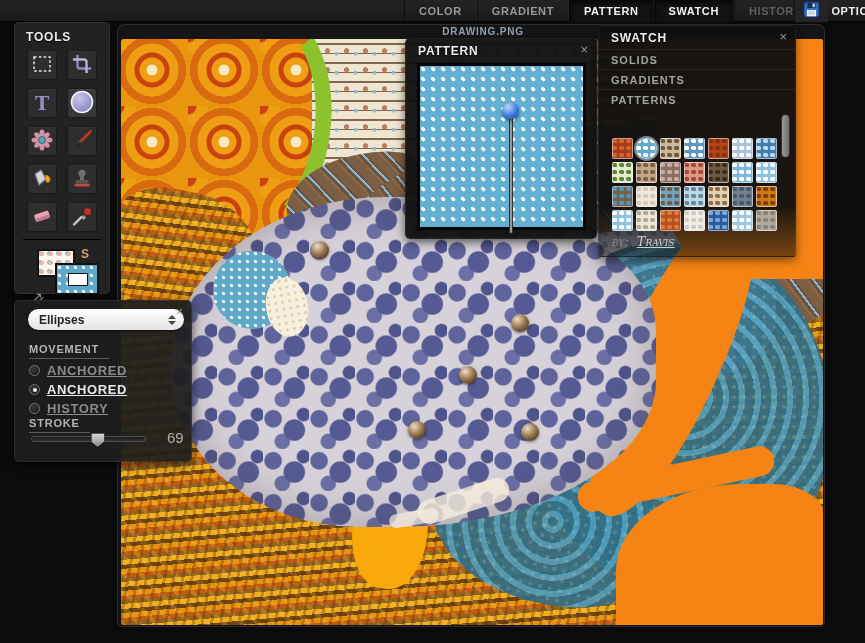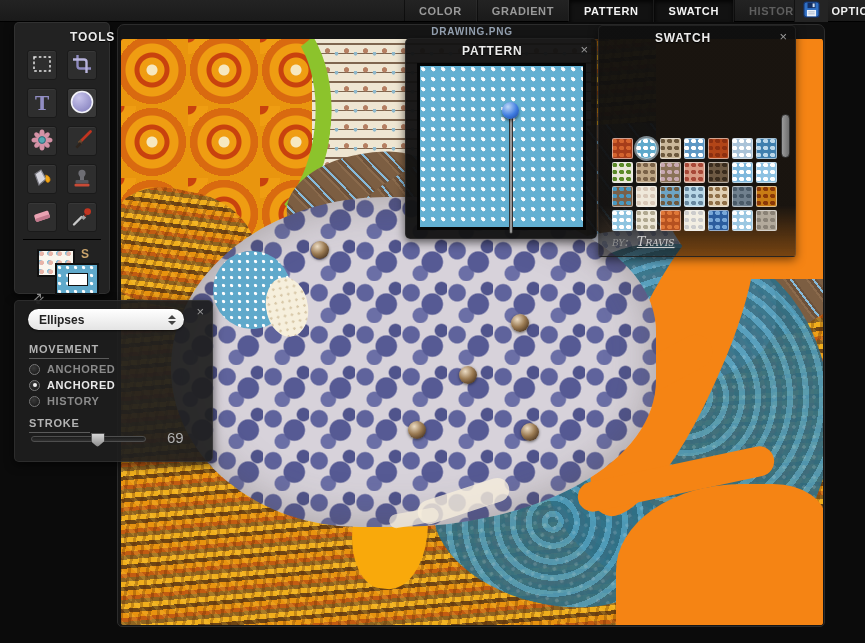--- a/index.html
+++ b/index.html
@@ -19,21 +19,21 @@
   .mi.dim { color:#5e5e5e; }
   .mi.lit { color:#f0f0f0; }
   .mi.pressed { color:#f4f4f4; background:#121212; box-shadow:inset 0 2px 4px rgba(0,0,0,.8); }
   #save-btn { position:absolute; left:794px; top:0; width:34px; height:22px; background:#242424;
     border:none; border-left:1px solid rgba(0,0,0,.5); cursor:pointer;
     display:flex; align-items:center; justify-content:center; }
 
   
   #canvas-window { position:absolute; left:117px; top:24px; width:708px; height:603px;
     background:#151515; border:1px solid #2c2c2c; border-radius:7px 7px 5px 5px; z-index:1; }
-  #canvas-title { position:absolute; left:1px; top:1px; width:100%; height:13px; text-align:center;
+  #canvas-title { position:absolute; left:12px; top:1px; width:100%; height:13px; text-align:center;
     font-size:10px; font-weight:bold; letter-spacing:.8px; color:#95a2b2; }
   #canvas { position:absolute; left:3px; top:14px; width:702px; height:586px; overflow:hidden;
     border-radius:3px; background:#c96a10; cursor:crosshair; }
   #canvas .shape { position:absolute; }
 
   .art-knit { background:
     repeating-linear-gradient(100deg, rgba(90,40,5,.30) 0 3px, rgba(0,0,0,0) 3px 9px),
     repeating-linear-gradient(45deg, rgba(255,205,70,.22) 0 4px, rgba(0,0,0,0) 4px 12px),
     repeating-linear-gradient(175deg, #e8930f 0 5px, #c25c12 5px 9px, #8f6420 9px 13px, #f0ae1c 13px 18px, #6e4514 18px 22px); }
   .art-deco { background:
@@ -69,21 +69,21 @@
     radial-gradient(circle at 75% 75%, rgba(255,255,255,.85) 0 1.1px, rgba(0,0,0,0) 1.6px) 4px 4px/8px 8px,
     #5fa9cb; }
   .art-pearl { position:absolute; width:18px; height:18px; border-radius:50%;
     background:radial-gradient(circle at 35% 30%, #ecdcc4, #9a7a52 45%, #46311e 85%);
     box-shadow:0 1px 3px rgba(0,0,0,.55); }
 
   
   .panel { position:absolute; background:rgba(26,26,26,.94); border:1px solid rgba(255,255,255,.07);
     border-radius:5px; box-shadow:0 3px 10px rgba(0,0,0,.6); }
   .panel-title { font-size:12px; font-weight:bold; letter-spacing:.8px; color:#ececec;
-    text-shadow:0 1px 1px #000;margin-left:44px; }
+    text-shadow:0 1px 1px #000; }
   .close-x { position:absolute; top:5px; right:8px; font-size:13px; color:#9a9a9a; cursor:pointer;
     line-height:12px; }
   .dropdown { background:linear-gradient(#ffffff,#e4e4e4); border-radius:11px; height:21px;
     display:flex; align-items:center; padding:0 8px 0 11px; cursor:pointer;
     box-shadow:0 1px 2px rgba(0,0,0,.6); }
   .dropdown .dd-label { flex:1; font-size:12px; font-weight:bold; color:#222; }
   .dd-arrows { display:flex; flex-direction:column; gap:2px; }
   .dd-arrows i { display:block; width:0; height:0; border-left:4px solid transparent;
     border-right:4px solid transparent; }
   .dd-arrows i.up { border-bottom:4px solid #444; }
@@ -105,33 +105,33 @@
       radial-gradient(circle at 70% 70%, #8cc0d8 0 2px, rgba(0,0,0,0) 2.6px) 4px 5px/9px 9px, #faf6ee; }
   #swatch-front { position:absolute; left:40px; top:16px; width:44px; height:32px;
     border:2px solid #111; }
   #swatch-front .stroke-hole { position:absolute; left:11px; top:8px; width:20px; height:13px;
     background:#fff; border:1.5px solid #111; }
   #stroke-letter { position:absolute; left:66px; top:0; font-size:12px; font-weight:bold; color:#c9a36b; }
   #swap-icon { position:absolute; left:18px; top:44px; font-size:13px; color:#909090;
     transform:rotate(-45deg); cursor:pointer; }
 
   
-  #options-panel { left:14px; top:300px; width:199px; height:162px; background:rgba(30,30,30,.93); z-index:20; }
+  #options-panel { left:14px; top:300px; width:178px; height:162px; background:rgba(30,30,30,.93); z-index:20; }
   #options-panel .dropdown { position:absolute; left:13px; top:8px; width:156px; }
   #opt-movement-label, #opt-stroke-label { position:absolute; left:14px; font-size:11px; font-weight:bold;
     letter-spacing:.8px; color:#b4b4b4; border-bottom:1px solid #5a5a5a; padding:0 10px 3px 0; }
   #opt-movement-label { top:42px; }
   #opt-stroke-label { top:116px; }
   #movement-options { position:absolute; left:14px; top:62px; display:flex; flex-direction:column; gap:4px; }
   .radio-row { display:flex; align-items:center; gap:7px; cursor:pointer; }
   .radio-dot { width:11px; height:11px; border-radius:50%; border:1px solid #777;
     background:radial-gradient(circle at 40% 35%, #3a3a3a, #141414); position:relative; }
   .radio-dot.sel::after { content:""; position:absolute; left:2.5px; top:2.5px; width:4px; height:4px;
     border-radius:50%; background:#f0f0f0; }
-  .radio-label { font-size:11px; font-weight:bold; letter-spacing:.6px; color:#8b8b8b; }
+  .radio-label { font-size:13px; font-weight:bold; letter-spacing:.6px; color:#8b8b8b;text-decoration:underline; }
   .radio-row.sel .radio-label { color:#e8e8e8; }
   #stroke-slider { position:absolute; left:16px; top:135px; width:115px; height:6px;
     background:linear-gradient(#1c1c1c,#303030); border:1px solid #4e4e4e; border-radius:4px; cursor:pointer; }
   #stroke-handle { position:absolute; top:-4px; width:14px; height:14px; transform:translateX(-50%);
     background:linear-gradient(#d6d6d6,#8e8e8e); border:1px solid #555;
     clip-path:polygon(0 0,100% 0,100% 58%,50% 100%,0 58%); cursor:grab; }
   #stroke-value { position:absolute; left:152px; top:128px; font-size:15px; color:#b0b0b0; }
 
   
   #pattern-panel { left:405px; top:38px; width:192px; height:201px; background:rgba(18,18,18,.96); z-index:15; }
@@ -354,20 +354,25 @@
   <span class="close-x">×</span>
   <div id="pattern-preview">
     <div id="vslider-track"></div>
     <div id="vslider-ball"></div>
   </div>
 </div>
 
 <div id="swatch-panel">
   <div class="panel-title">SWATCH</div>
   <span class="close-x">×</span>
+  <div id="swatch-sections">
+      <div class="sw-section">SOLIDS</div>
+      <div class="sw-section">GRADIENTS</div>
+      <div class="sw-section">PATTERNS</div>
+    </div>
   <div id="sw-scrollbar"></div>
   <div id="swatch-grid">
       <div class="swatch" style="background: radial-gradient(circle at 30% 30%, rgb(212, 100, 46) 0px, rgb(212, 100, 46) 1.8px, rgba(0, 0, 0, 0) 2.4px) 0px 0px / 7px 7px, radial-gradient(circle at 70% 70%, rgb(212, 100, 46) 0px, rgb(212, 100, 46) 1.6px, rgba(0, 0, 0, 0) 2.2px) 3px 4px / 7px 7px, rgb(166, 61, 26);"></div>
       <div class="swatch selected" style="background: radial-gradient(circle at 30% 30%, rgb(255, 255, 255) 0px, rgb(255, 255, 255) 1.8px, rgba(0, 0, 0, 0) 2.4px) 0px 0px / 7px 7px, radial-gradient(circle at 70% 70%, rgb(255, 255, 255) 0px, rgb(255, 255, 255) 1.6px, rgba(0, 0, 0, 0) 2.2px) 3px 4px / 7px 7px, rgb(95, 169, 203);"></div>
       <div class="swatch" style="background: radial-gradient(circle at 30% 30%, rgb(110, 90, 62) 0px, rgb(110, 90, 62) 1.8px, rgba(0, 0, 0, 0) 2.4px) 0px 0px / 7px 7px, radial-gradient(circle at 70% 70%, rgb(110, 90, 62) 0px, rgb(110, 90, 62) 1.6px, rgba(0, 0, 0, 0) 2.2px) 3px 4px / 7px 7px, rgb(203, 184, 154);"></div>
       <div class="swatch" style="background: radial-gradient(circle at 30% 30%, rgb(255, 255, 255) 0px, rgb(255, 255, 255) 1.8px, rgba(0, 0, 0, 0) 2.4px) 0px 0px / 7px 7px, radial-gradient(circle at 70% 70%, rgb(255, 255, 255) 0px, rgb(255, 255, 255) 1.6px, rgba(0, 0, 0, 0) 2.2px) 3px 4px / 7px 7px, rgb(94, 151, 196);"></div>
       <div class="swatch" style="background: radial-gradient(circle at 30% 30%, rgb(140, 47, 16) 0px, rgb(140, 47, 16) 1.8px, rgba(0, 0, 0, 0) 2.4px) 0px 0px / 7px 7px, radial-gradient(circle at 70% 70%, rgb(140, 47, 16) 0px, rgb(140, 47, 16) 1.6px, rgba(0, 0, 0, 0) 2.2px) 3px 4px / 7px 7px, rgb(178, 69, 24);"></div>
       <div class="swatch" style="background: radial-gradient(circle at 30% 30%, rgb(255, 255, 255) 0px, rgb(255, 255, 255) 1.8px, rgba(0, 0, 0, 0) 2.4px) 0px 0px / 7px 7px, radial-gradient(circle at 70% 70%, rgb(255, 255, 255) 0px, rgb(255, 255, 255) 1.6px, rgba(0, 0, 0, 0) 2.2px) 3px 4px / 7px 7px, rgb(170, 195, 216);"></div>
       <div class="swatch" style="background: radial-gradient(circle at 30% 30%, rgb(188, 216, 234) 0px, rgb(188, 216, 234) 1.8px, rgba(0, 0, 0, 0) 2.4px) 0px 0px / 7px 7px, radial-gradient(circle at 70% 70%, rgb(188, 216, 234) 0px, rgb(188, 216, 234) 1.6px, rgba(0, 0, 0, 0) 2.2px) 3px 4px / 7px 7px, rgb(63, 127, 174);"></div>
       <div class="swatch" style="background: radial-gradient(circle at 30% 30%, rgb(90, 138, 40) 0px, rgb(90, 138, 40) 1.8px, rgba(0, 0, 0, 0) 2.4px) 0px 0px / 7px 7px, radial-gradient(circle at 70% 70%, rgb(90, 138, 40) 0px, rgb(90, 138, 40) 1.6px, rgba(0, 0, 0, 0) 2.2px) 3px 4px / 7px 7px, rgb(232, 232, 216);"></div>

